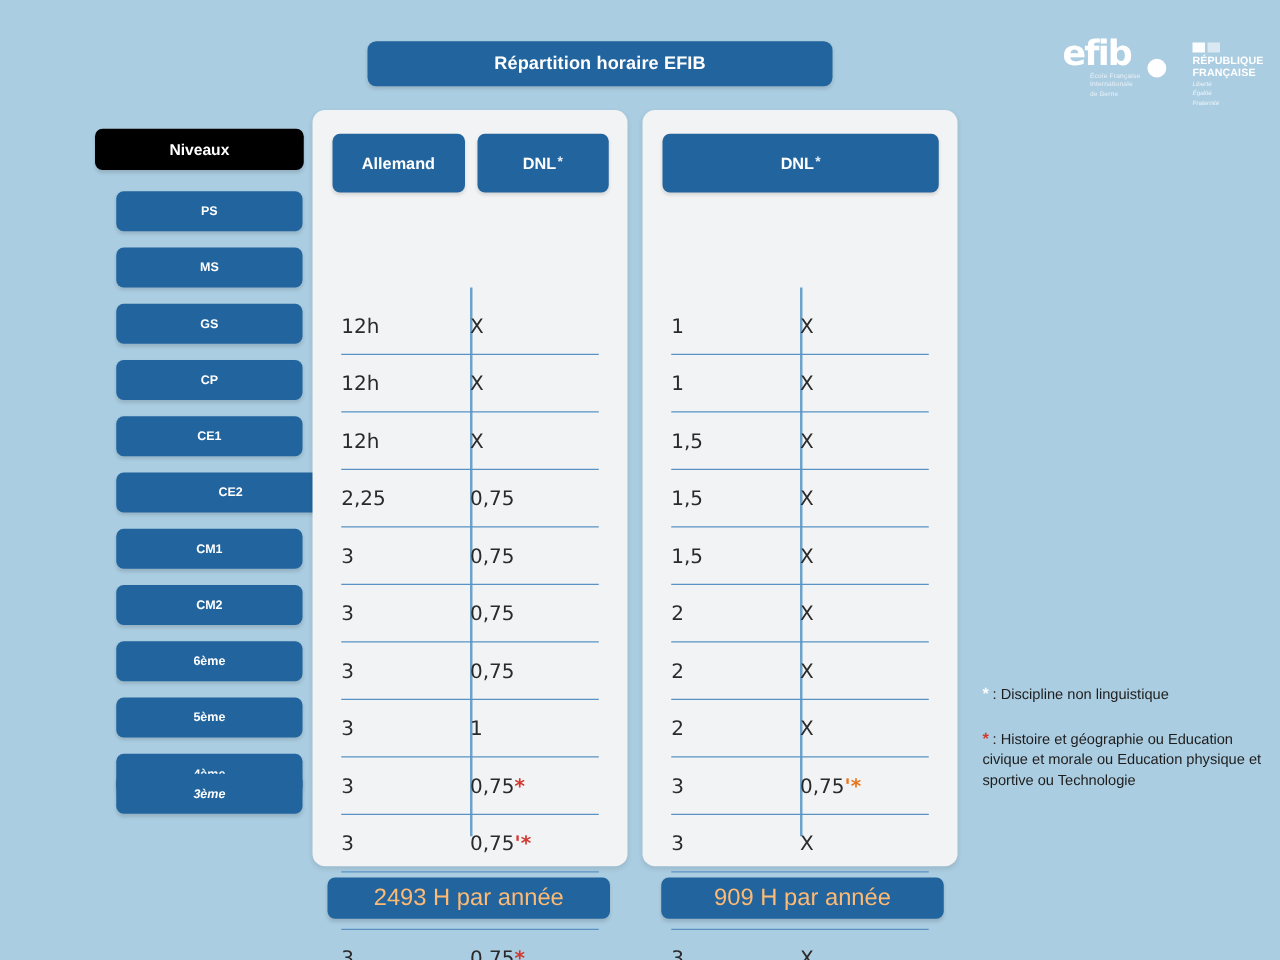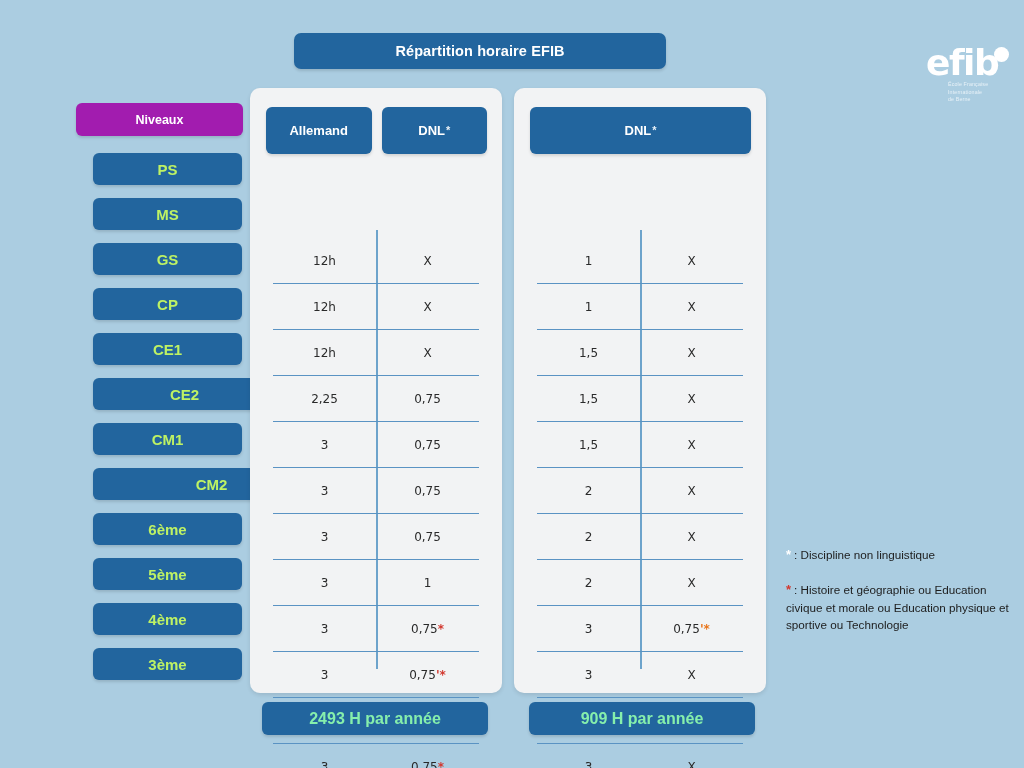--- a/index.html
+++ b/index.html
@@ -45,27 +45,26 @@
     align-items: flex-start;
     gap: 18px;
     height: 62px;
   }
   .logo-efib {
     position: relative;
     width: 86px;
     color: #ffffff;
   }
   .logo-efib .wordmark {
-    font-size: 36px;
+    font-size: 28px;
     font-weight: bold;
     letter-spacing: -1.5px;
     line-height: 0.92;
     color: #ffffff;
     font-family: "DejaVu Sans", sans-serif;
-    margin-top: 16px;
   }
   .logo-efib .efib-dot {
     position: absolute;
     right: 3px;
     top: 17px;
     width: 15px;
     height: 15px;
     border-radius: 50%;
     background: #ffffff;
   }
@@ -135,21 +134,21 @@
     left: 0;
     top: 103px;
     width: 250px;
   }
   #levels-header {
     position: absolute;
     left: 76px;
     top: 0;
     width: 167px;
     height: 33px;
-    background: #a21caf;
+    background: #000000;
     border-radius: 6px;
     box-shadow: 0 2px 3px rgba(0,0,0,0.13);
     display: flex;
     align-items: center;
     justify-content: center;
   }
   #levels-header span {
     color: #ffffff;
     font-size: 12.5px;
     font-weight: bold;
@@ -160,22 +159,22 @@
     width: 149px;
     height: 32px;
     background: #22659e;
     border-radius: 6px;
     box-shadow: 0 2px 3px rgba(0,0,0,0.13);
     display: flex;
     align-items: center;
     justify-content: center;
   }
   .level-pill span {
-    color: #bef264;
-    font-size: 15px;
+    color: #ffffff;
+    font-size: 10px;
     font-weight: bold;
   }
 
   
   .table-card {
     position: absolute;
     top: 88px;
     width: 252px;
     height: 605px;
     background: #f2f3f4;
@@ -232,22 +231,22 @@
   }
   .data-row {
     height: 45px;
     display: flex;
     align-items: center;
     border-bottom: 1.4px solid #5a93c3;
   }
   .data-row:last-child { border-bottom: none; }
   .cell {
     flex: 1;
-    text-align: center;
-    font-size: 12px;
+    text-align: left;
+    font-size: 16px;
     color: #2a2a2a;
     font-family: "DejaVu Sans", sans-serif;
   }
   .cell .mark-red    { color: #d2382f; font-weight: bold; }
   .cell .mark-orange { color: #e8751a; font-weight: bold; }
 
   
   .total-pill {
     position: absolute;
     top: 702px;
@@ -255,23 +254,23 @@
     background: #22659e;
     border-radius: 6px;
     box-shadow: 0 2px 3px rgba(0,0,0,0.13);
     display: flex;
     align-items: center;
     justify-content: center;
   }
   #total-allemand { left: 262px; width: 226px; }
   #total-anglais  { left: 529px; width: 226px; }
   .total-pill span {
-    color: #86efac;
-    font-size: 16px;
-    font-weight: bold;
+    color: #fdba74;
+    font-size: 19px;
+    font-weight: normal;
   }
 
   
   #legend {
     position: absolute;
     left: 786px;
     top: 546px;
     width: 232px;
     color: #1d1d1d;
     font-size: 11.7px;
@@ -298,20 +297,31 @@
 <div id="logos">
 
   <div class="logo-efib">
     <div class="wordmark">efib</div>
     <div class="efib-dot"></div>
     <div class="sub" style="white-space: pre-line;">École Française
 Internationale
 de Berne</div>
   </div>
 
+  <div class="logo-rf">
+    <div class="flag">
+        <i></i>
+        <i></i>
+      </div>
+    <div class="rf-line">RÉPUBLIQUE</div>
+    <div class="rf-line">FRANÇAISE</div>
+    <div class="motto" style="white-space: pre-line;">Liberté
+Égalité
+Fraternité</div>
+  </div>
 
 
 </div>
 
 <div id="levels">
   <div id="levels-header">
     <span>Niveaux</span>
   </div>
 <div class="level-pill" style="top: 50px;">
       <span>PS</span>
@@ -327,33 +337,33 @@
     </div>
     <div class="level-pill" style="top: 230px;">
       <span>CE1</span>
     </div>
     <div class="level-pill" style="top: 275px; padding-left: 17px;">
       <span>CE2</span>
     </div>
     <div class="level-pill" style="top: 320px;">
       <span>CM1</span>
     </div>
-    <div class="level-pill" style="top: 365px; padding-left: 44px;">
+    <div class="level-pill" style="top: 365px;">
       <span>CM2</span>
     </div>
     <div class="level-pill" style="top: 410px;">
       <span>6ème</span>
     </div>
     <div class="level-pill" style="top: 455px;">
       <span>5ème</span>
     </div>
     <div class="level-pill" style="top: 500px;">
       <span>4ème</span>
     </div>
-    <div class="level-pill" style="top: 545px;">
+    <div class="level-pill" style="top: 516px; font-style: italic;">
       <span>3ème</span>
     </div>
   </div>
 
 <div class="table-card" id="card-allemand">
   <div class="card-head">
     <div class="head-pill">
       <span>Allemand</span>
     </div>
     <div class="head-pill">

